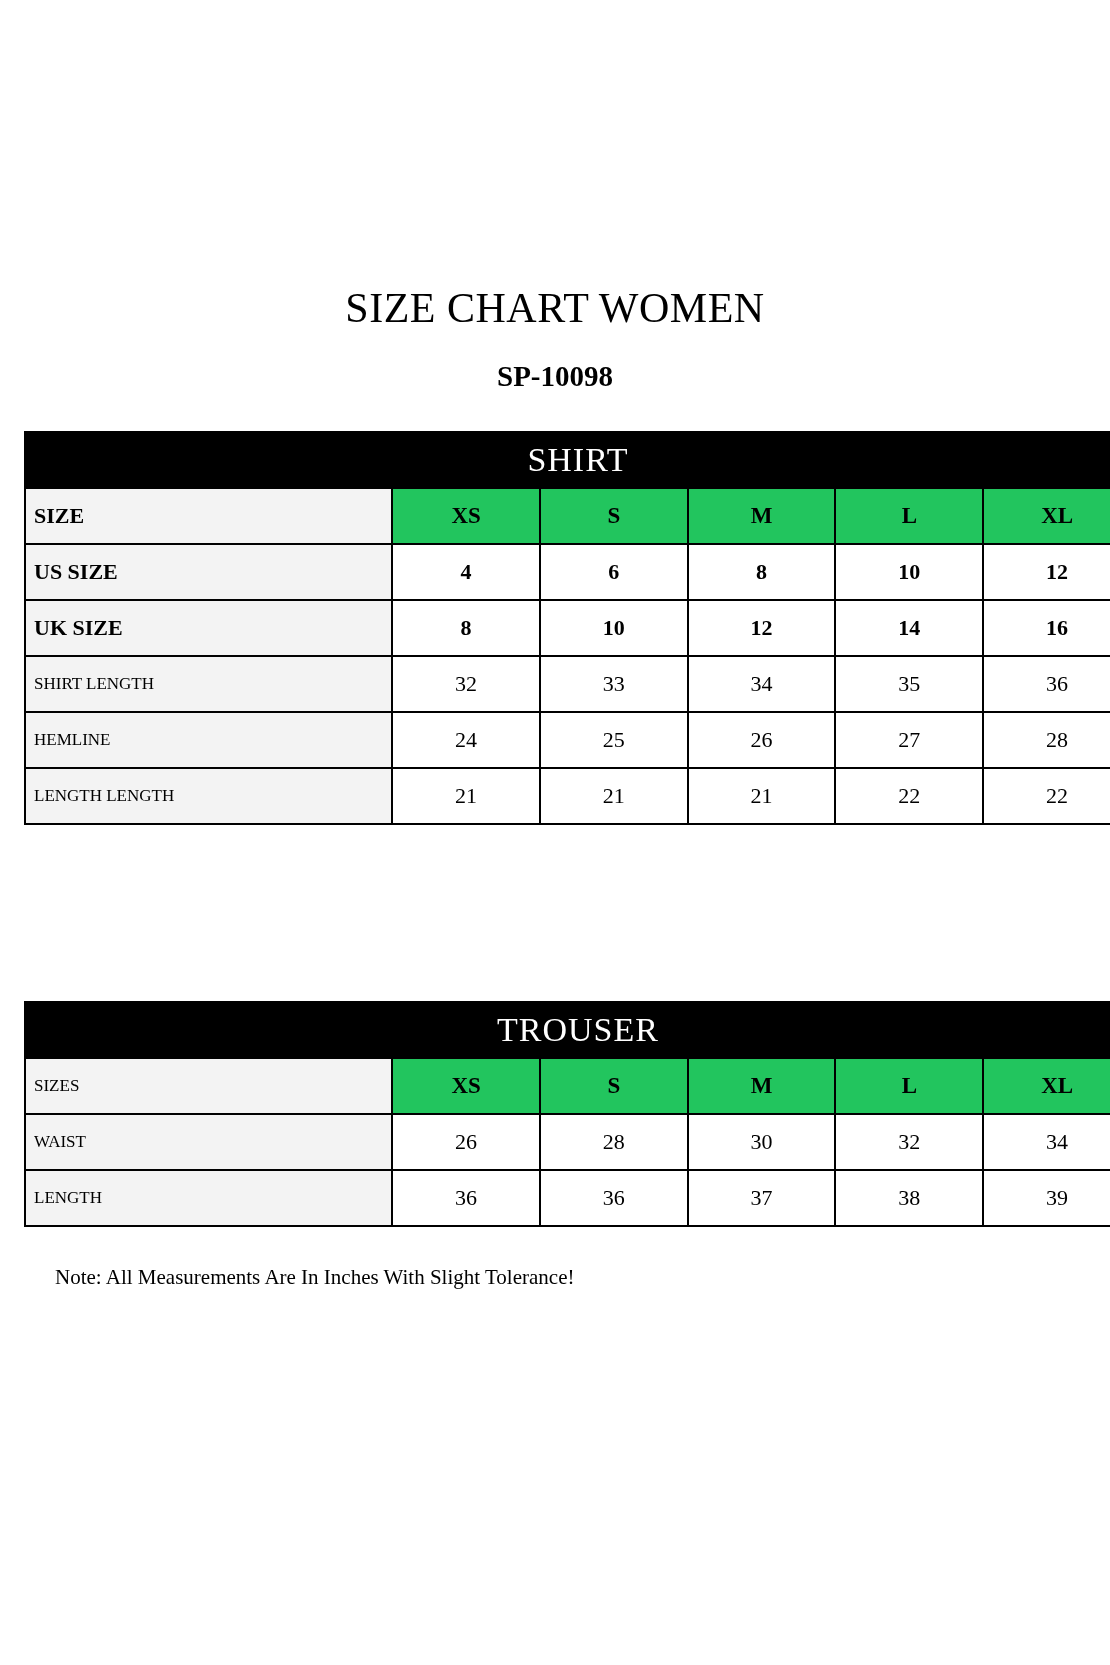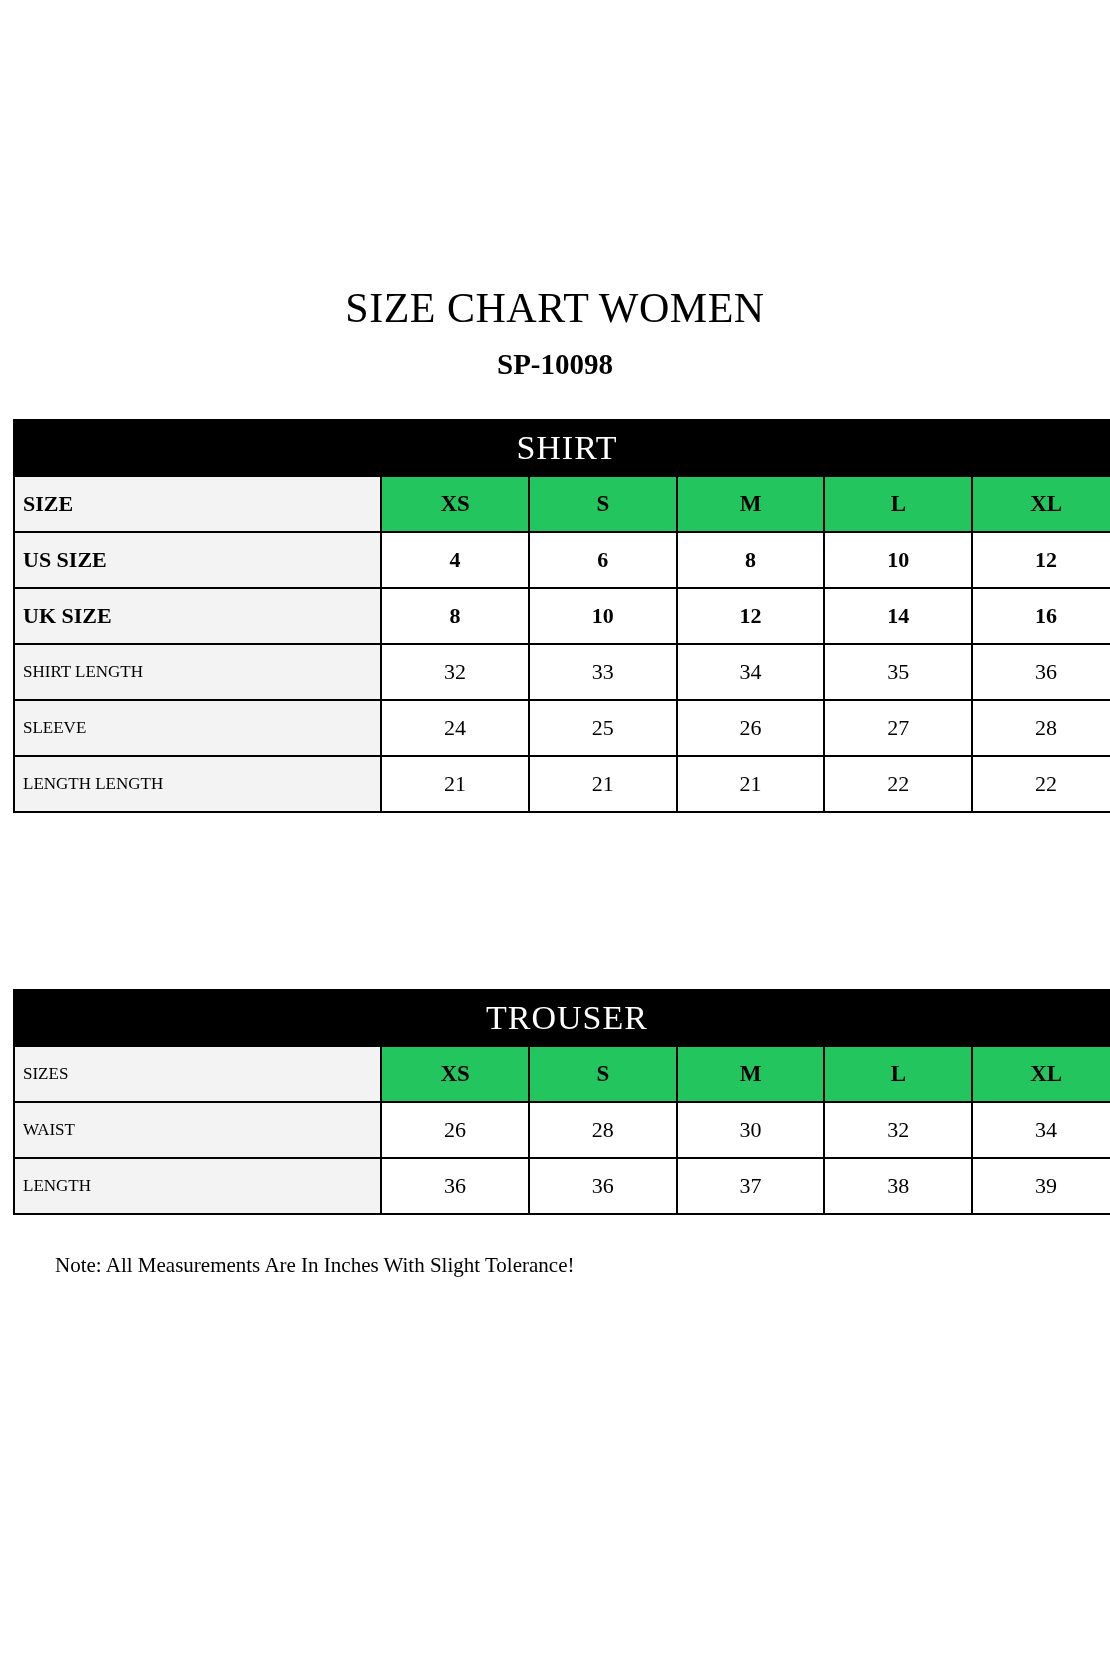--- a/index.html
+++ b/index.html
@@ -11,21 +11,21 @@
     width: 1110px;
     height: 1665px;
     font-family: "Liberation Serif", serif;
     color: #000000;
     position: relative;
   }
   .page {
     width: 1110px;
     height: 1665px;
     box-sizing: border-box;
-    padding: 0 13px;
+    padding: 0 24px;
     position: relative;
   }
   .title {
     text-align: center;
     font-size: 42px;
     font-weight: 400;
     letter-spacing: 0.5px;
     margin: 0;
     padding-top: 285px;
     line-height: 1.1;
@@ -35,21 +35,21 @@
     font-size: 26px;
     font-weight: 400;
     margin: 0;
     padding-top: 42px;
     line-height: 1.1;
   }
   .article-code {
     text-align: center;
     font-size: 29px;
     font-weight: bold;
-    margin: 0;
+    margin: 12px;
     padding-top: 18px;
     line-height: 1.1;
   }
 
   .table-wrap {
     margin: 16px auto;
     width: 1108px;
   }
   .shirt-wrap { margin-top: 38px; }
   .trouser-wrap { margin-top: 176px; }
@@ -158,21 +158,21 @@
         </tr>
         <tr>
           <td class="label-cell">SHIRT LENGTH</td>
           <td class="val-cell">32</td>
           <td class="val-cell">33</td>
           <td class="val-cell">34</td>
           <td class="val-cell">35</td>
           <td class="val-cell">36</td>
         </tr>
         <tr>
-          <td class="label-cell">SLEEVE</td>
+          <td class="label-cell">HEMLINE</td>
           <td class="val-cell">24</td>
           <td class="val-cell">25</td>
           <td class="val-cell">26</td>
           <td class="val-cell">27</td>
           <td class="val-cell">28</td>
         </tr>
         <tr>
           <td class="label-cell">LENGTH LENGTH</td>
           <td class="val-cell">21</td>
           <td class="val-cell">21</td>

